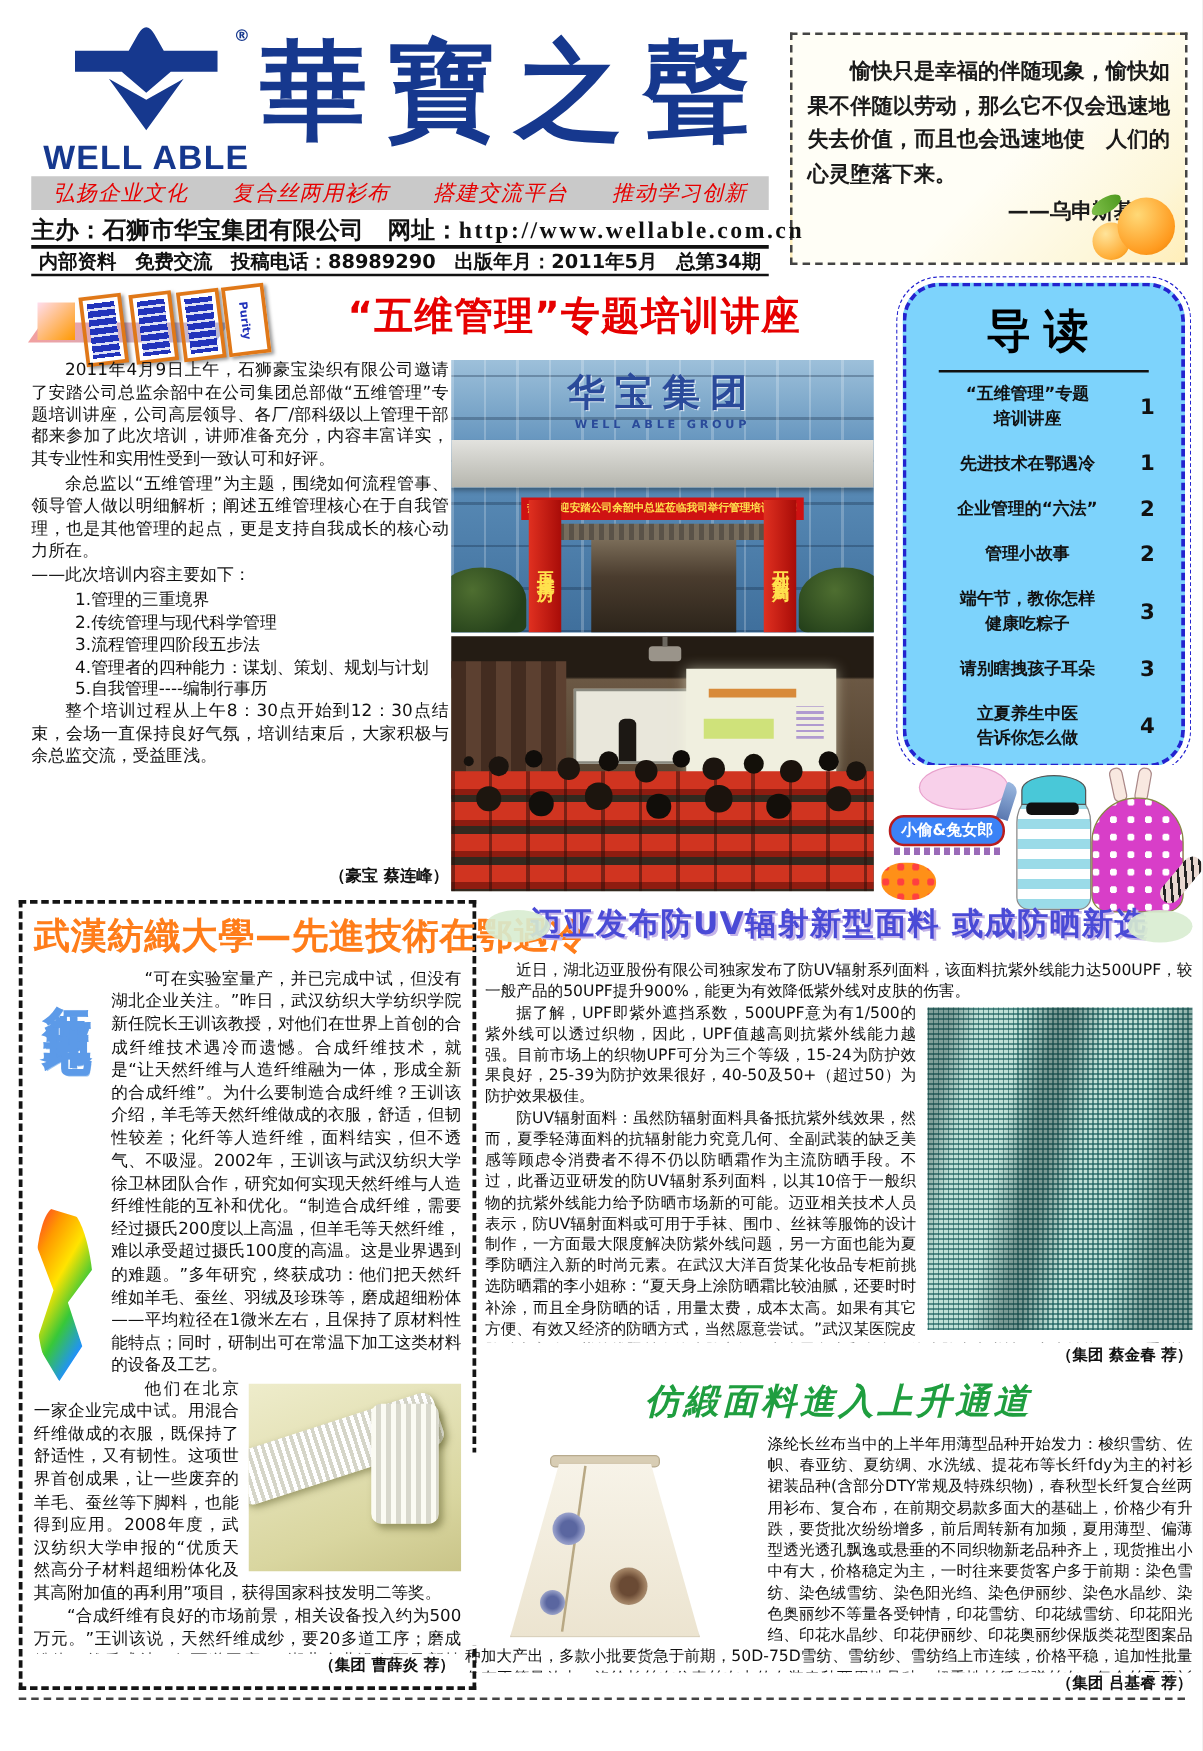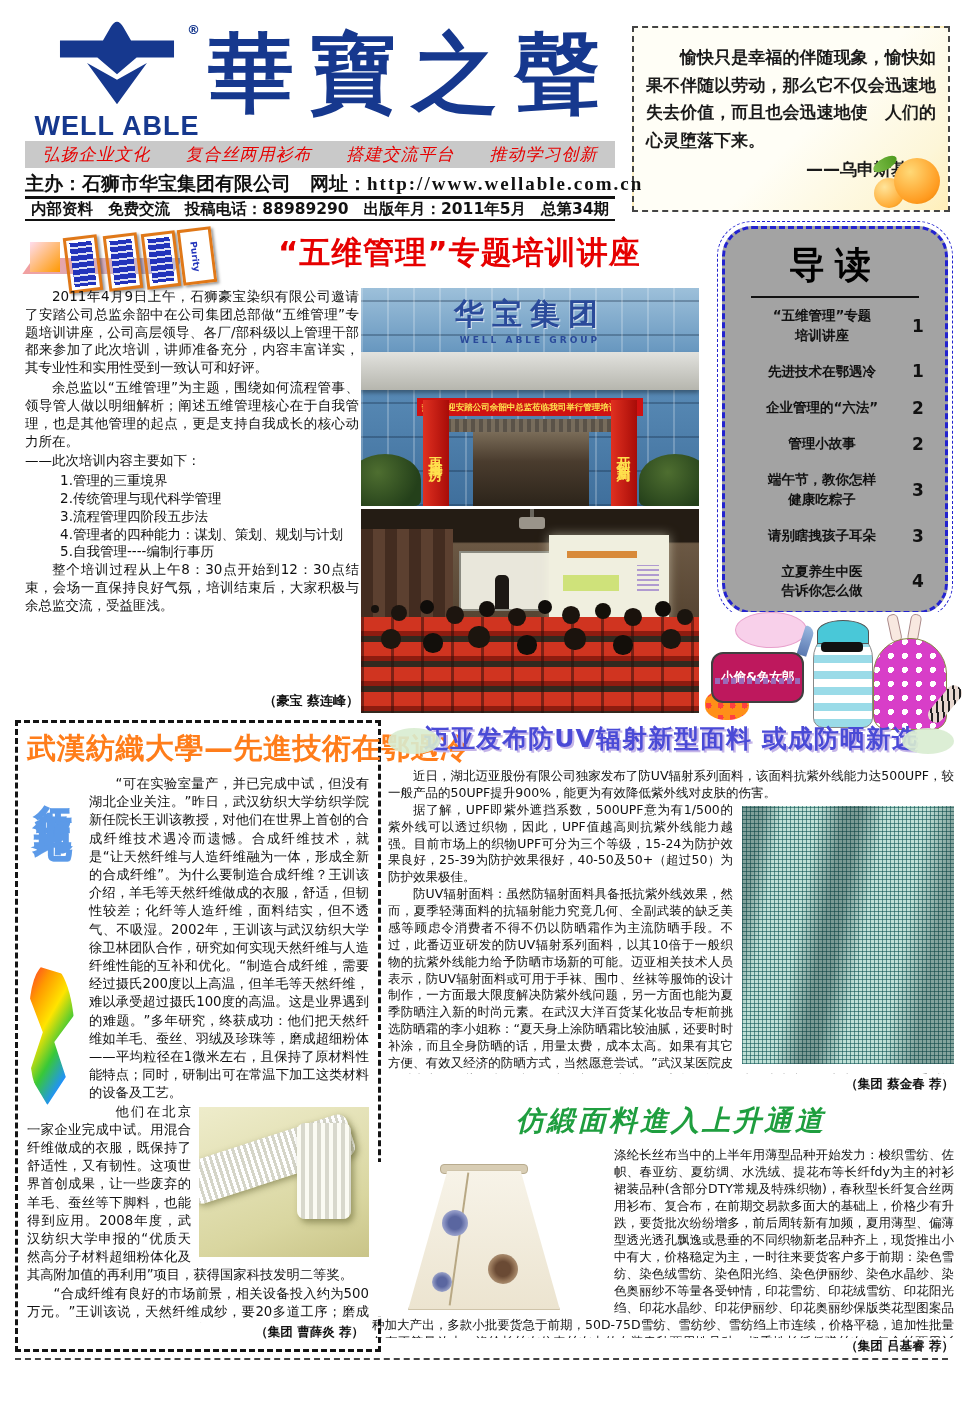--- a/index.html
+++ b/index.html
@@ -95,33 +95,33 @@
                    repeating-linear-gradient(180deg,#d03420 0 14px,#8e1c10 14px 19px,#33291f 19px 25px);}
   .pm-heads{position:absolute;left:10px;top:96px;width:8px;height:8px;border-radius:50%;background:#16110d;
         box-shadow:24px 4px 0 4px #1b140f,52px -2px 0 3px #100d0a,80px 6px 0 5px #1d150f,112px 0 0 4px #120e0a,
         142px 8px 0 5px #1a130d,170px -2px 0 3px #0f0c09,196px 6px 0 5px #1b140e,228px 2px 0 4px #131009,
         258px 8px 0 5px #1a120c,288px 0 0 4px #100d09,310px 8px 0 4px #1a140e,16px 30px 0 6px #1d160f,
         58px 34px 0 6px #120f0b,104px 28px 0 7px #1c150e,152px 36px 0 6px #110e0a,200px 30px 0 7px #1b130d,
         248px 36px 0 6px #130f0a,296px 30px 0 6px #1c150f;}
   
   .guide-box{position:absolute;left:722px;top:226px;width:226px;height:388px;box-sizing:border-box;
         border:3px dashed #2323cf;outline:1px dashed #2323cf;outline-offset:4px;border-radius:30px;
-        padding:12px 14px 10px 14px;display:flex;flex-direction:column;background:#a3a3a3;}
+        padding:12px 14px 10px 14px;display:flex;flex-direction:column;background:#7dd3fc;}
   .guide-title{text-align:center;font-family:"DejaVu Serif","Liberation Serif",serif;font-weight:900;
         font-size:36px;letter-spacing:10px;color:#000;}
   .guide-rule{border:none;border-top:2px solid #111;width:88%;margin:6px auto 8px auto;}
   .guide-list{flex:1;display:flex;flex-direction:column;justify-content:space-between;}
   .guide-item{display:flex;align-items:center;}
   .guide-item .lbl{flex:1;text-align:center;font-weight:bold;font-size:13.5px;line-height:1.45;white-space:pre-line;}
   .guide-item .pg{width:26px;text-align:center;font-weight:bold;font-size:17px;}
   
   .cartoon{position:absolute;left:705px;top:612px;width:252px;height:122px;background:#fff;}
   .ct-bubble{position:absolute;left:30px;top:0px;width:70px;height:34px;border-radius:50%;
         background:#f8d0ea;border:1px solid #e8a0cc;}
-  .ct-label{position:absolute;left:6px;top:40px;padding:15px 8px;background:#be185d;border:2px solid #404040;
+  .ct-label{position:absolute;left:6px;top:40px;padding:2px 8px;background:#3b82f6;border:2px solid #b91c1c;
         border-radius:12px;color:#fff;font-weight:900;font-size:12.5px;white-space:nowrap;}
   .ct-sub{position:absolute;left:10px;top:66px;width:86px;height:6px;
         background:repeating-linear-gradient(90deg,#9a6ab8 0 5px,transparent 5px 8px);}
   .ct-thief{position:absolute;left:108px;top:18px;width:58px;height:96px;border-radius:28px 28px 10px 10px;
         background:repeating-linear-gradient(180deg,#ffffff 0 8px,#9adbe8 8px 16px);border:1px solid #888;}
   .ct-hat{position:absolute;left:112px;top:8px;width:50px;height:22px;border-radius:50% 50% 0 0;
         background:#49c8d8;border:1px solid #555;}
   .ct-mask{position:absolute;left:116px;top:30px;width:42px;height:10px;background:#111;border-radius:4px;}
   .ct-knife{position:absolute;left:96px;top:14px;width:10px;height:30px;background:linear-gradient(180deg,#9ab8e0,#5a78b0);
         transform:rotate(18deg);border-radius:2px 8px 0 0;}

